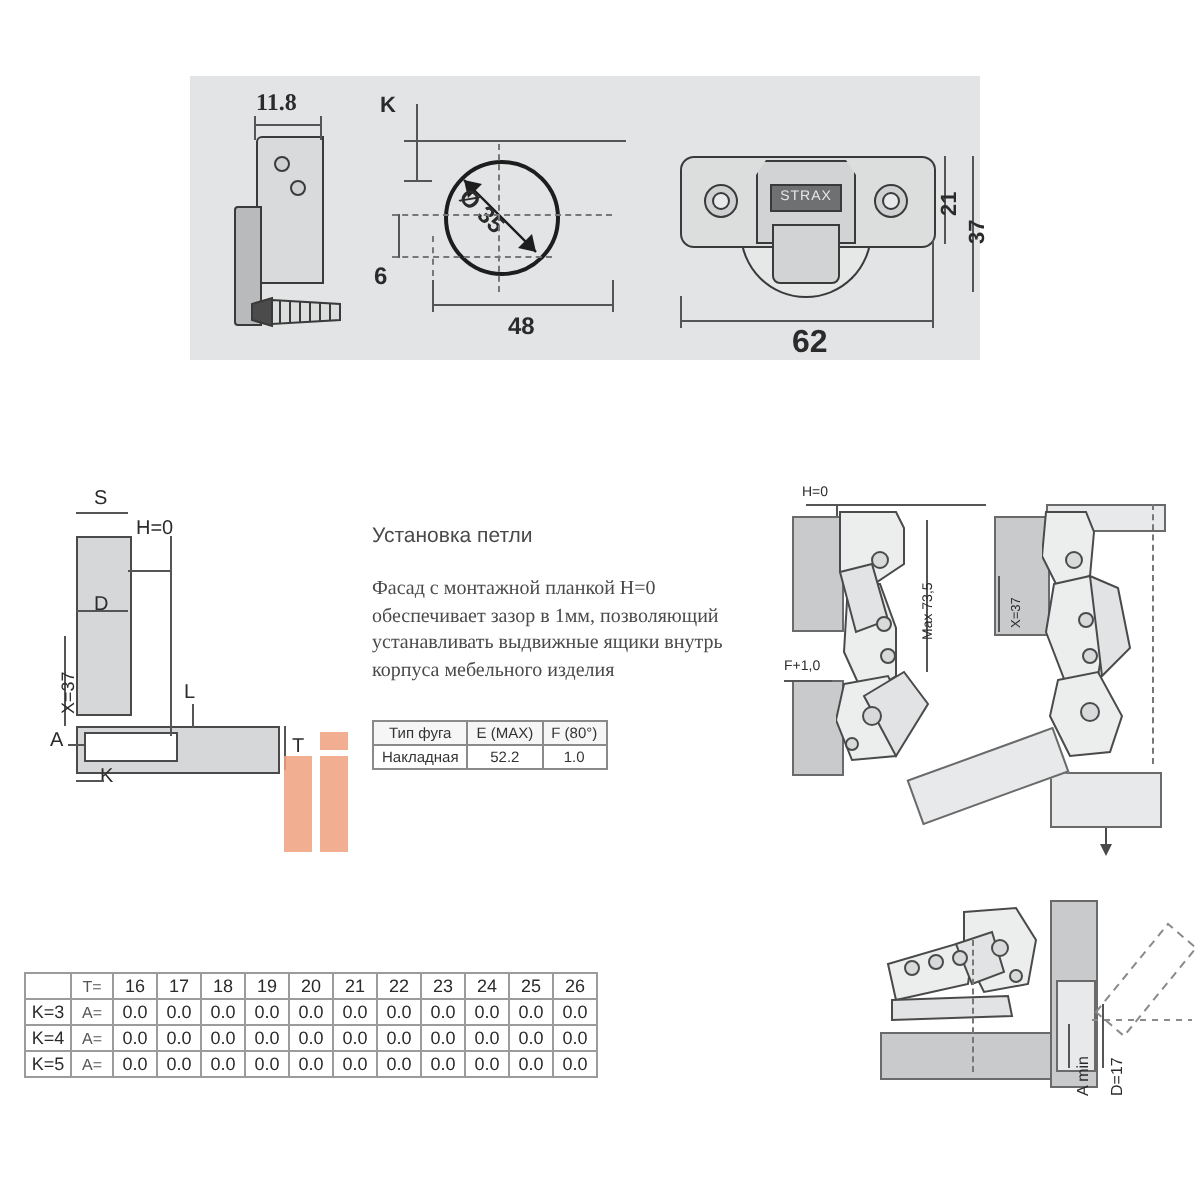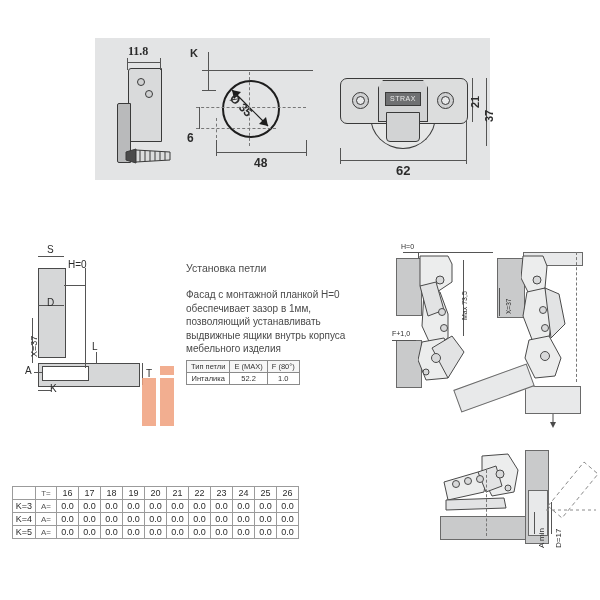--- a/index.html
+++ b/index.html
@@ -65,21 +65,21 @@
     background:#d2d3d4;border:1.5px solid #3a3a3a;border-radius:0 0 4px 4px;
   }
 
   
   .mat{position:absolute;background:#d6d7d8;border:1px solid #4a4a4a;}
   .matwhite{position:absolute;background:#ffffff;border:1px solid #4a4a4a;}
 
   
   #text-title{position:absolute;left:186px;top:262px;font-size:10.5px;color:#4a4a4a;}
   #text-para{position:absolute;left:186px;top:288px;width:180px;font-size:10px;
-             color:#4a4a4a;line-height:13.5px;}
+             color:#4a4a4a;line-height:13.5px;font-family:Liberation Serif, serif;}
 
   
   #spec-table{position:absolute;left:186px;top:360px;border-collapse:collapse;
               font-size:7.5px;color:#333;background:rgba(255,255,255,.55);}
   #spec-table td,#spec-table th{
      border:1px solid #8a8a8a;padding:1px 4px;text-align:center;font-weight:normal;}
   #spec-table th{background:rgba(240,240,240,.6);}
 
   
   #amin-title{position:absolute;left:12px;top:471px;font-size:11px;color:#2b2b2b;}
@@ -170,21 +170,21 @@
   <div class="screwhole" style="left:437px;top:92px;width:15px;height:15px;"></div>
   <div class="screwhole" style="left:441px;top:96px;width:7px;height:7px;background:#e8e9ea;"></div>
 
   <div class="vline" style="left:472px;top:78px;height:44px;"></div>
   <div class="lbl b vert" style="left:470px;top:108px;font-size:11px;">21</div>
   <div class="vline" style="left:486px;top:78px;height:68px;"></div>
   <div class="lbl b vert" style="left:484px;top:122px;font-size:11px;">37</div>
   <div class="hline" style="left:340px;top:160px;width:126px;"></div>
   <div class="vline" style="left:340px;top:148px;height:16px;"></div>
   <div class="vline" style="left:466px;top:120px;height:44px;"></div>
-  <div class="lbl b" style="left:396px;top:164px;font-size:13px;">62</div>
+  <div class="lbl b" style="left:396px;top:164px;font-size:16px;">62</div>
 
   <div class="mat" style="left:38px;top:268px;width:26px;height:88px;"></div>
   <div class="mat" style="left:38px;top:363px;width:100px;height:22px;"></div>
   <div class="matwhite" style="left:42px;top:366px;width:45px;height:13px;"></div>
 
   <div class="vline" style="left:85px;top:268px;height:100px;"></div>
   <div class="hline" style="left:64px;top:285px;width:22px;"></div>
 
   <div class="hline" style="left:38px;top:256px;width:26px;"></div>
   <div class="lbl" style="left:47px;top:245px;font-size:10px;">S</div>
@@ -208,26 +208,26 @@
 
   <div class="vline" style="left:96px;top:352px;height:12px;"></div>
   <div class="lbl" style="left:92px;top:342px;font-size:10px;">L</div>
 
   <div id="text-title">Установка петли</div>
   <div id="text-para">Фасад с монтажной планкой H=0 обеспечивает зазор в 1мм, позволяющий устанавливать выдвижные ящики  внутрь корпуса мебельного изделия</div>
 
   <table id="spec-table">
     <tbody>
         <tr>
-      <th>Тип петли</th>
+      <th>Тип фуга</th>
       <th>E (MAX)</th>
       <th>F (80°)</th>
     </tr>
     <tr>
-      <td>Инталика</td>
+      <td>Накладная</td>
       <td>52.2</td>
       <td>1.0</td>
     </tr>
   </tbody>
     </table>
 
   <div id="wm-mark">
     <div class="bar" style="left:2px;top:12px;width:14px;height:48px;"></div>
     <div class="bar" style="left:20px;top:12px;width:14px;height:48px;"></div>
     <div class="bar" style="left:20px;top:0px;width:14px;height:9px;"></div>

